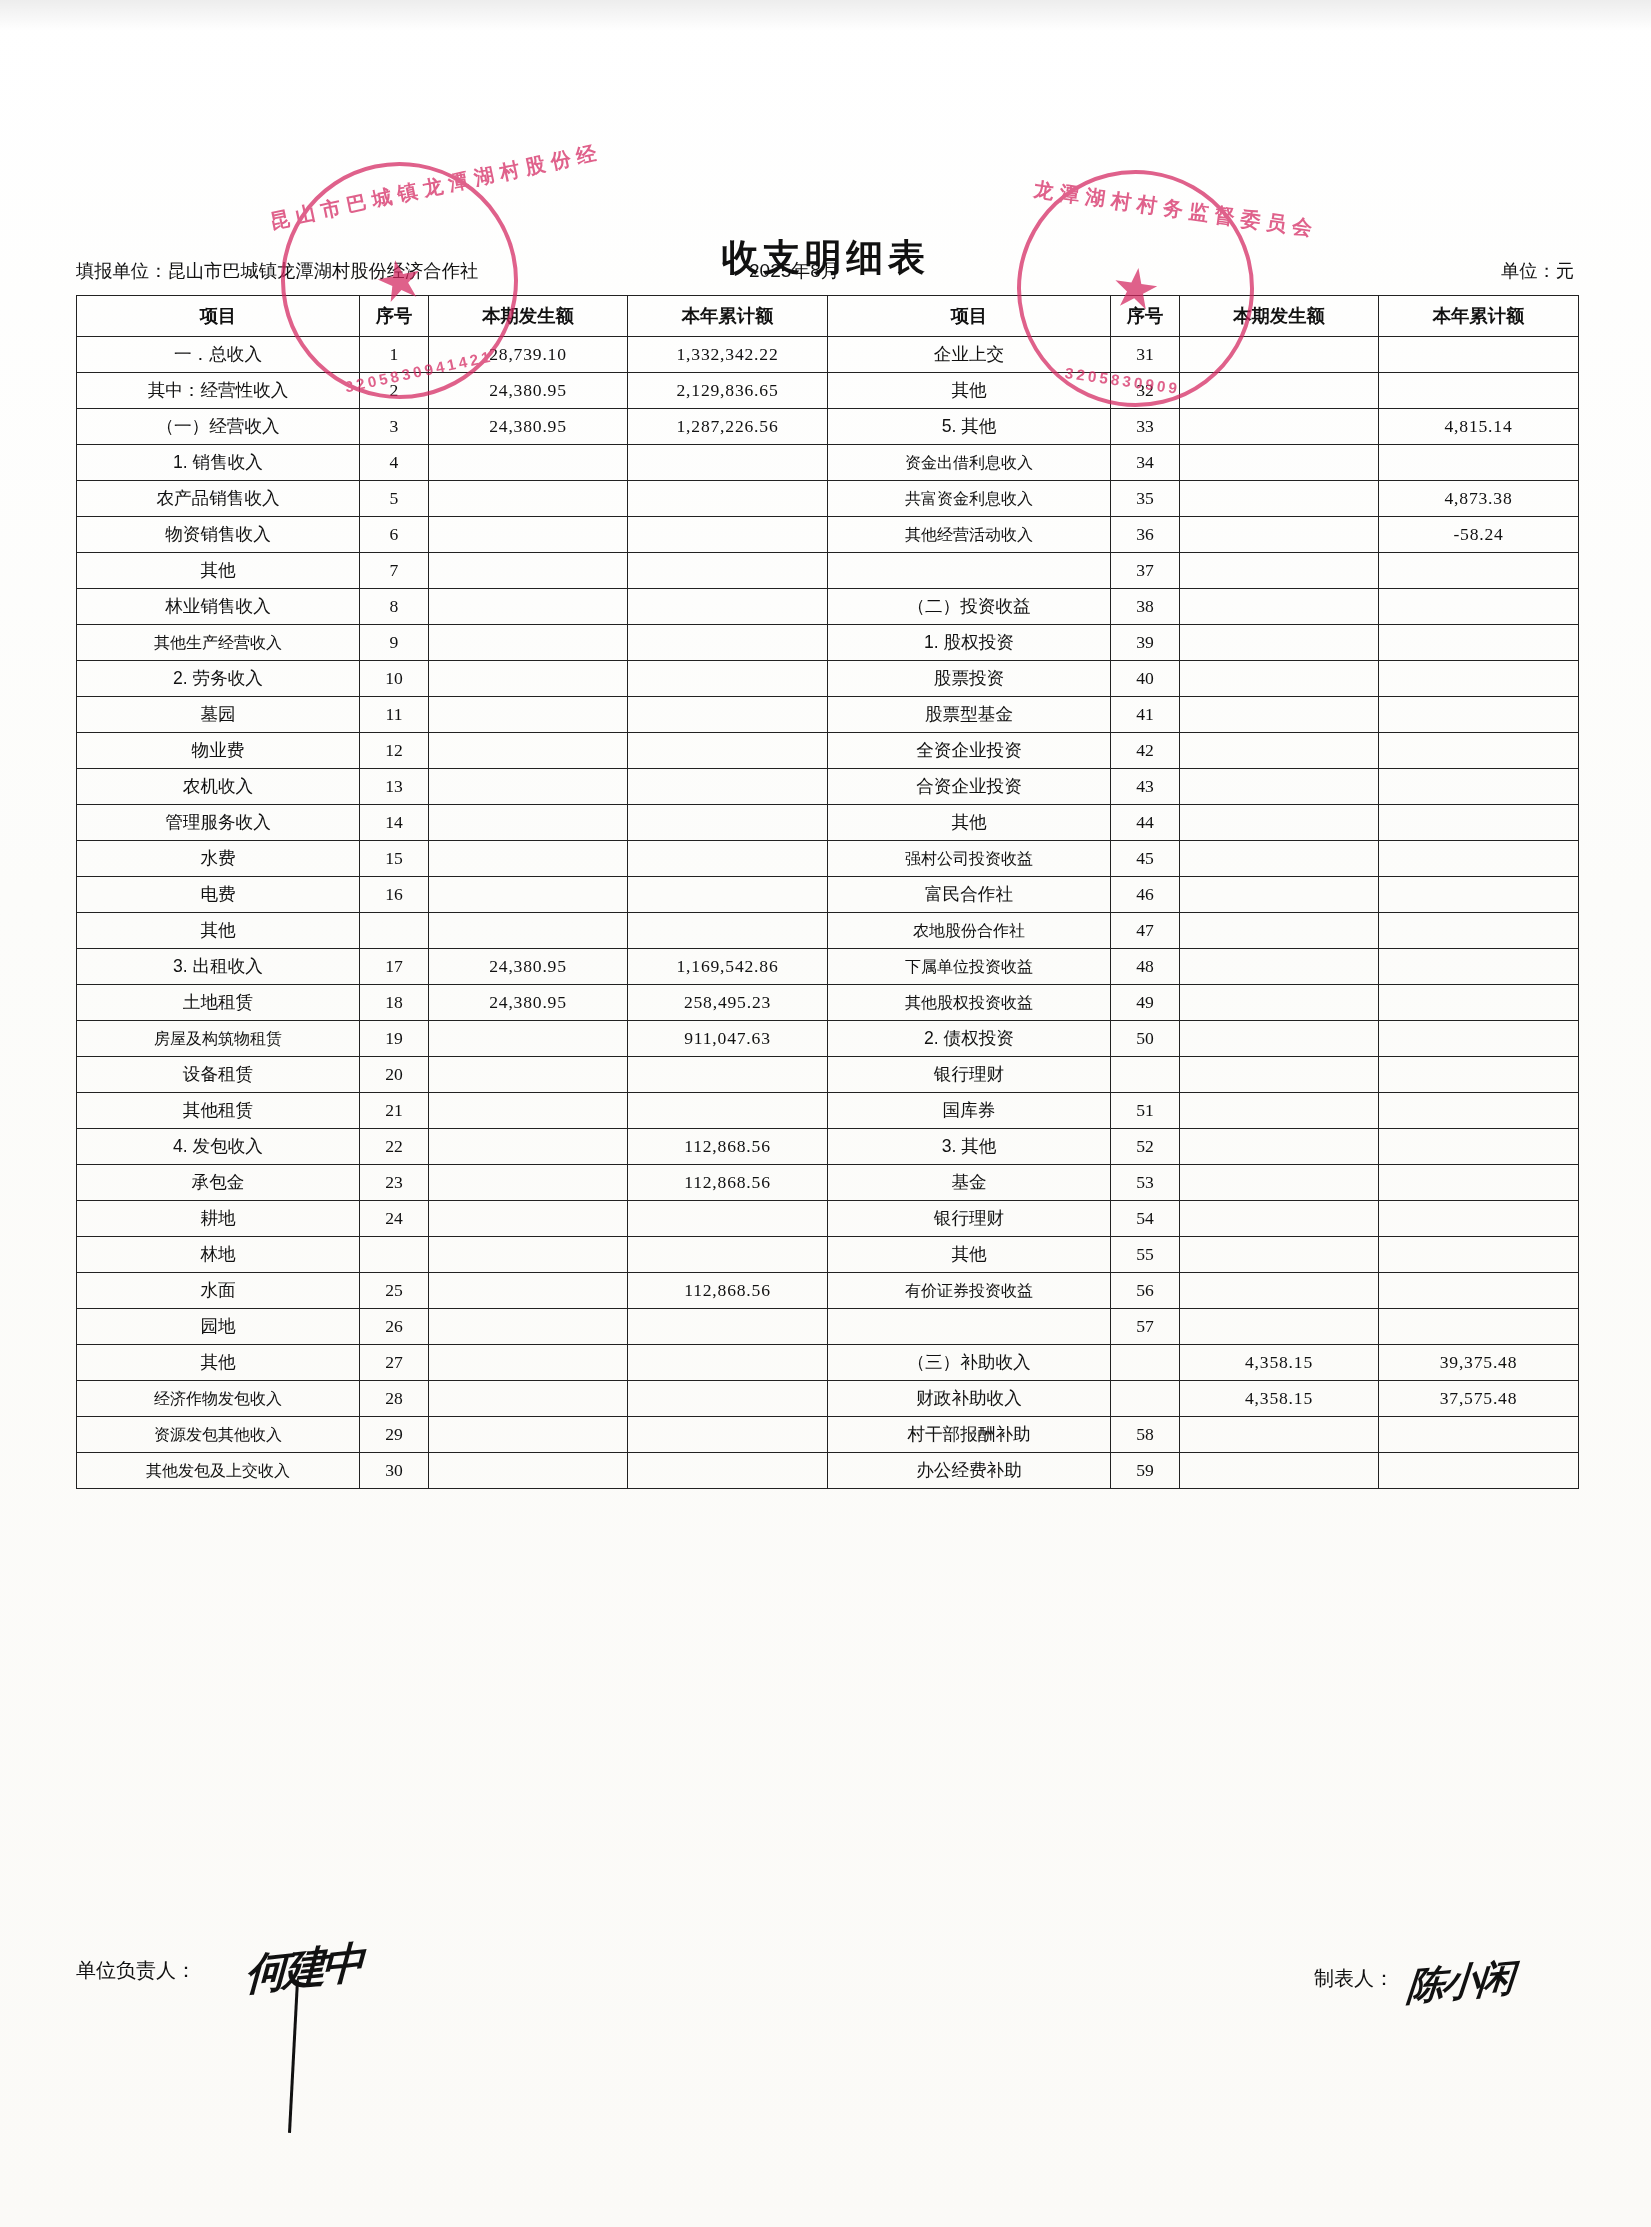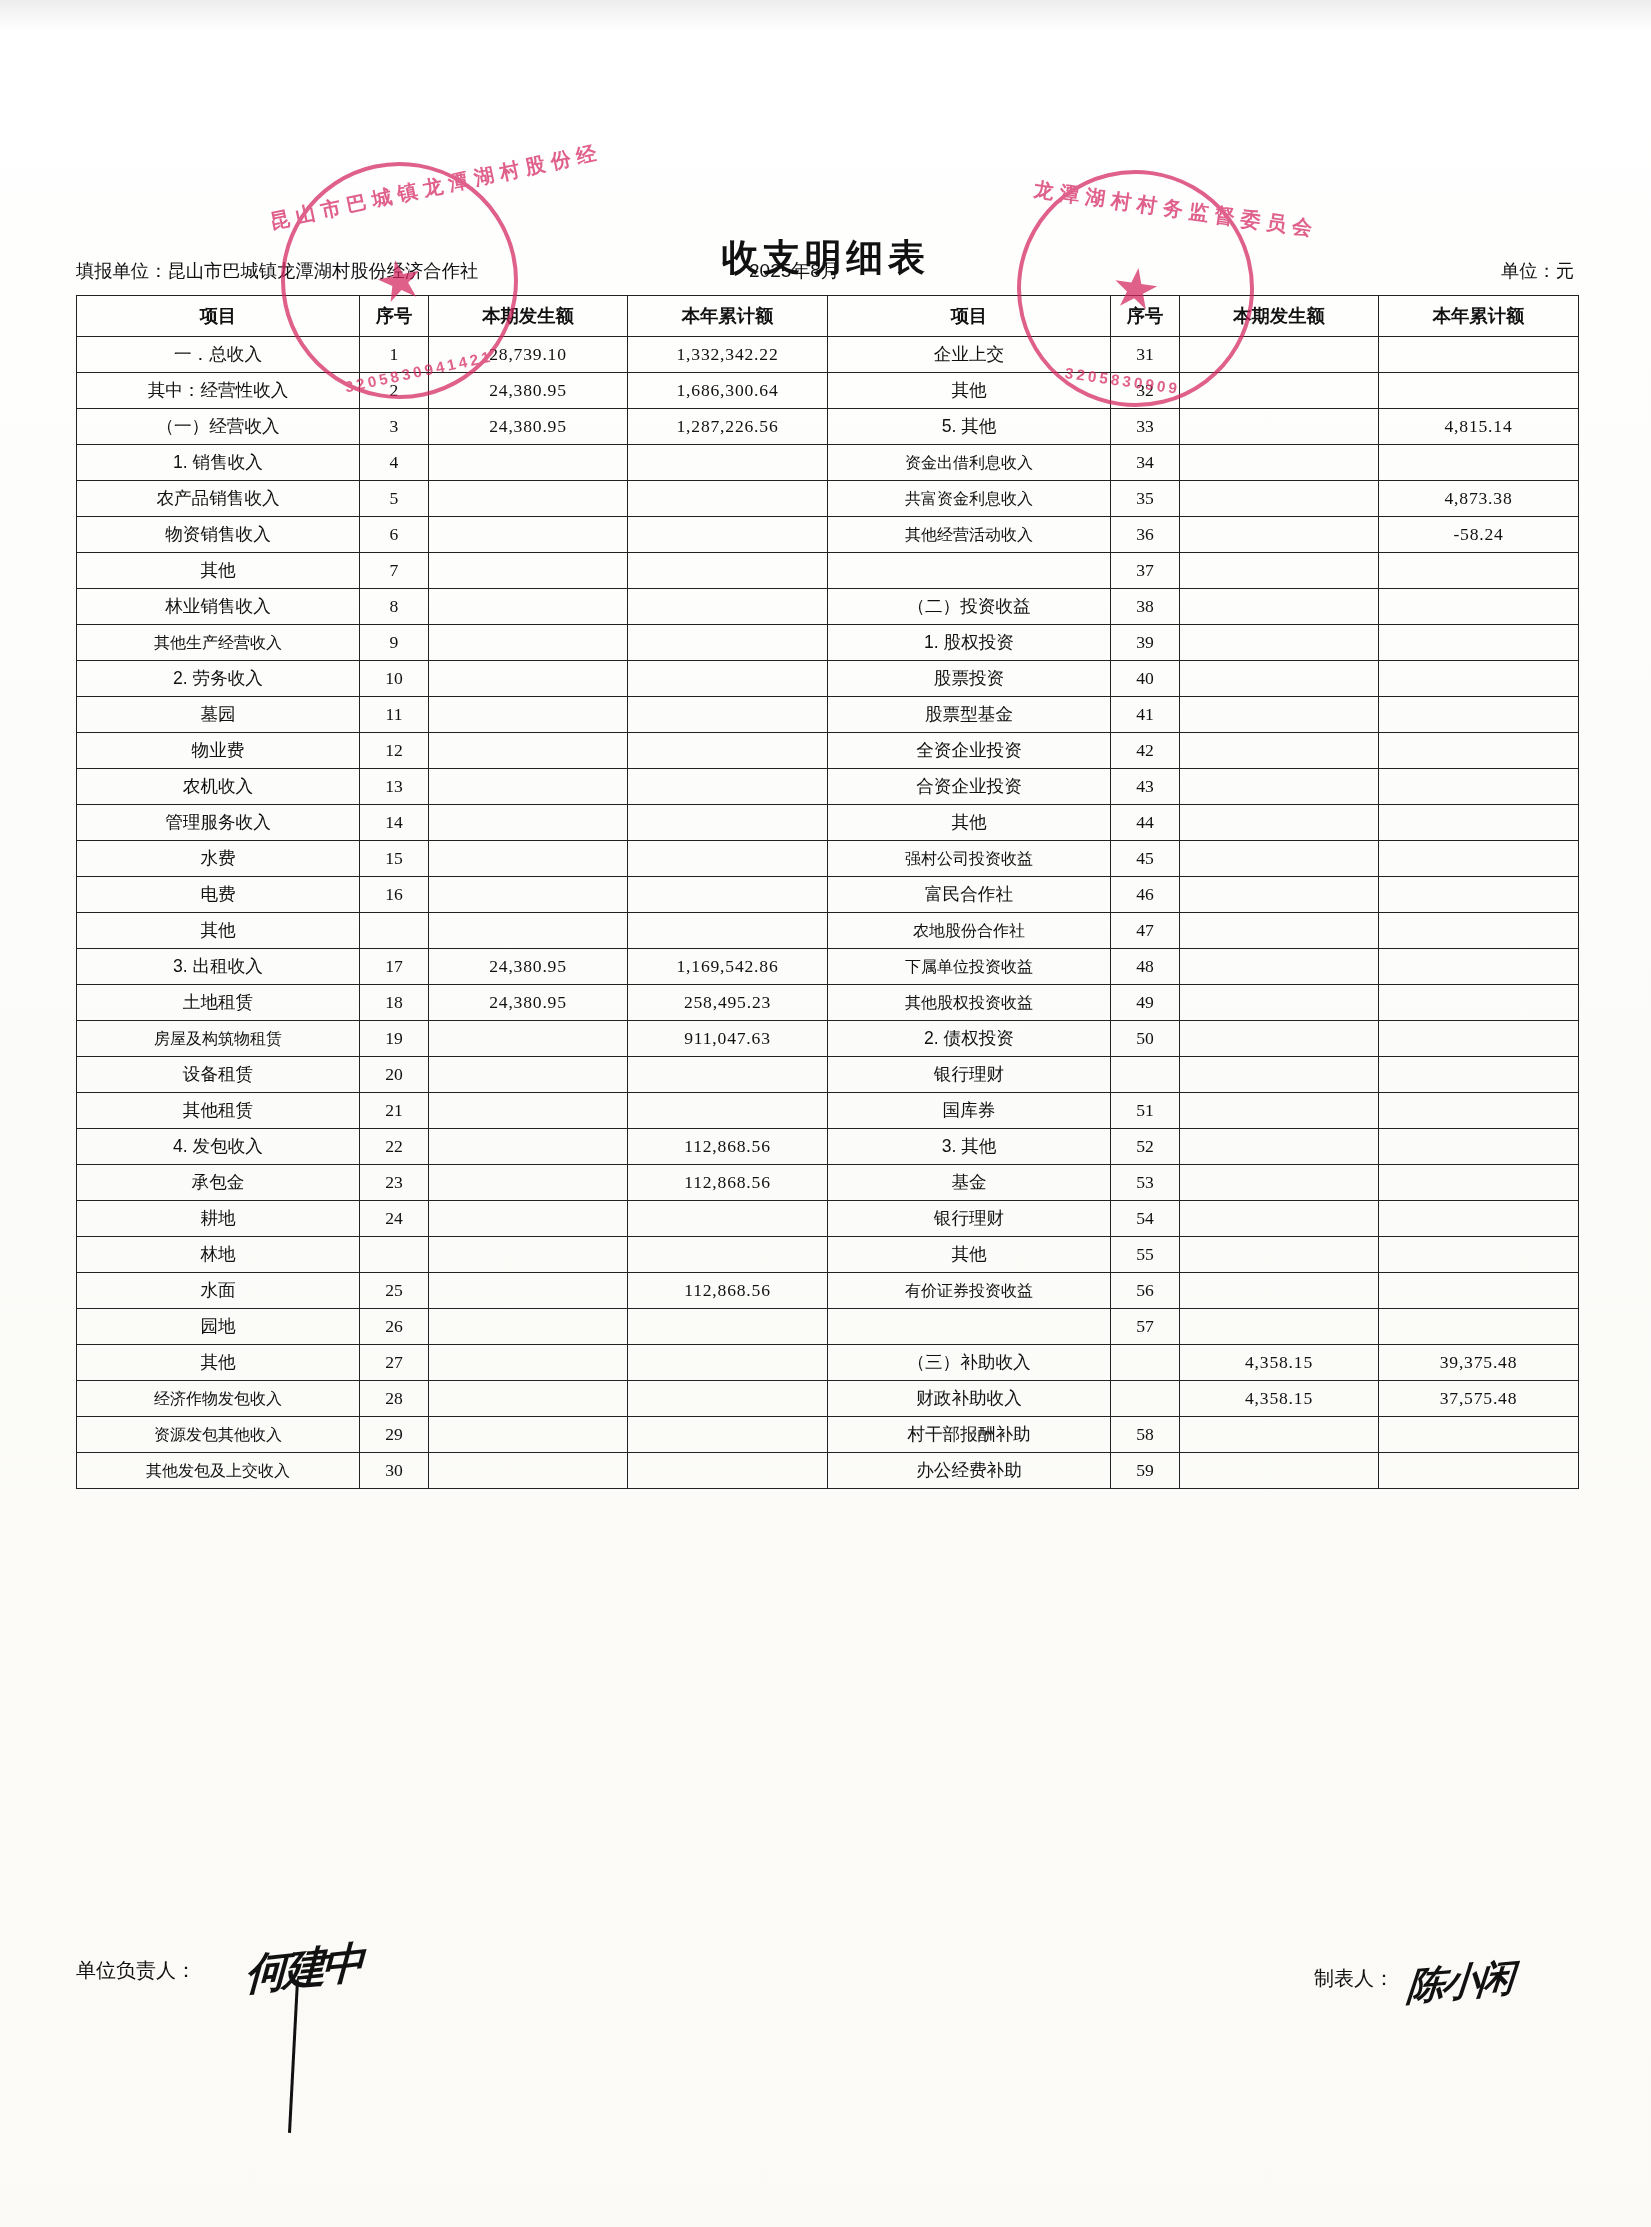--- a/index.html
+++ b/index.html
@@ -256,21 +256,21 @@
           <td class="num">1,332,342.22</td>
           <td class="item">企业上交</td>
           <td class="no">31</td>
           <td class="num"></td>
           <td class="num"></td>
         </tr>
         <tr>
           <td class="item">其中：经营性收入</td>
           <td class="no">2</td>
           <td class="num">24,380.95</td>
-          <td class="num">1,686,300.64</td>
+          <td class="num">2,129,836.65</td>
           <td class="item">其他</td>
           <td class="no">32</td>
           <td class="num"></td>
           <td class="num"></td>
         </tr>
         <tr>
           <td class="item">（一）经营收入</td>
           <td class="no">3</td>
           <td class="num">24,380.95</td>
           <td class="num">1,287,226.56</td>

